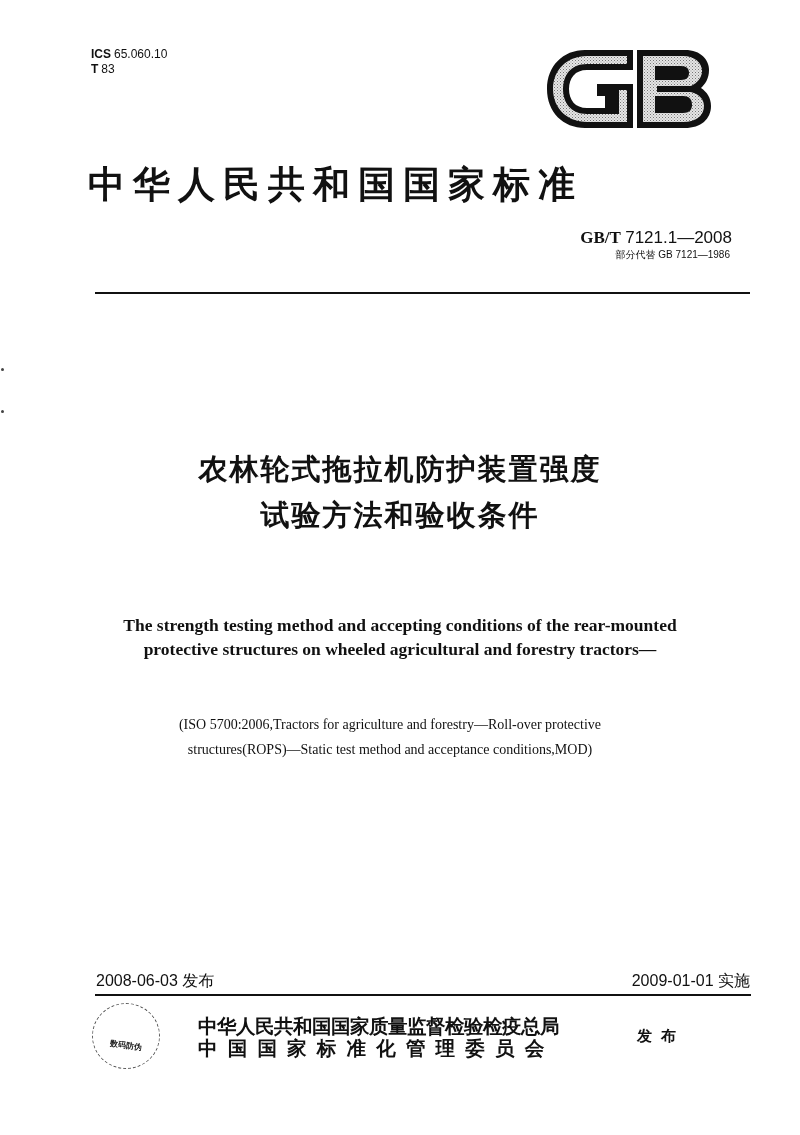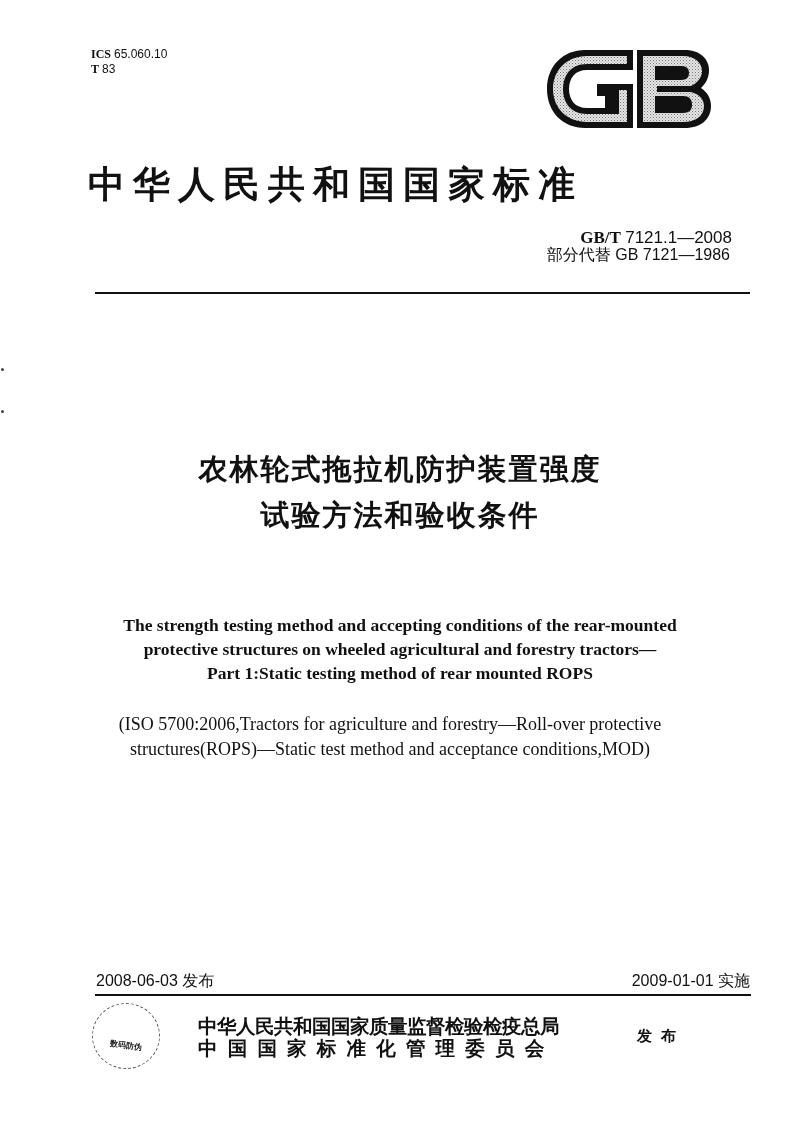--- a/index.html
+++ b/index.html
@@ -1,40 +1,40 @@
 <!DOCTYPE html>
 <html><head>
 <meta charset="utf-8">
 <style>
   html, body { margin: 0; padding: 0; background: #ffffff; }
   body { width: 800px; height: 1135px; position: relative; overflow: hidden; color: #111; }
   .abs { position: absolute; }
 
   #ics { left: 91px; top: 47px; font-size: 12px; line-height: 15px; }
-  #ics .lbl { font-family: Liberation Serif, serif; font-weight: bold; }
+  #ics .lbl { font-family: Liberation Sans, sans-serif; font-weight: bold; }
   #ics .val { font-family: "Liberation Sans", sans-serif; }
 
   #gb-logo { left: 545px; top: 48px; width: 168px; height: 82px; }
 
   #national-title {
     left: 88px; top: 162px; width: 672px;
     font-family: "DejaVu Serif", "Liberation Serif", serif;
     font-weight: bold; font-size: 37px; letter-spacing: 8px; line-height: 44px;
     white-space: nowrap;
   }
 
   #std-number {
     right: 68px; top: 228px; text-align: right; white-space: nowrap;
     font-size: 17px; line-height: 20px;
   }
   #std-number .gbt { font-family: "Liberation Serif", serif; font-weight: bold; }
   #std-number .num { font-family: "Liberation Sans", sans-serif; }
   #std-replace {
     right: 70px; top: 248px; text-align: left; white-space: nowrap;
-    font-family: "Liberation Sans", sans-serif; font-size: 16px; line-height: 14px;
+    font-family: "Liberation Sans", sans-serif; font-size: 10px; line-height: 14px;
   }
 
   .rule { height: 2px; background: #111; }
   #rule-top { left: 95px; top: 292px; width: 655px; }
   #rule-bottom { left: 95px; top: 994px; width: 656px; height: 1.5px; }
 
   .side-dot { width: 3px; height: 3px; background: #444; border-radius: 50%; }
   #dot1 { left: 1px; top: 368px; }
   #dot2 { left: 1px; top: 410px; }
 
@@ -47,21 +47,21 @@
 
   #en-title {
     left: 0; top: 613px; width: 800px; text-align: center;
     font-family: "Liberation Serif", serif; font-weight: bold;
     font-size: 17.5px; line-height: 24px;
   }
   #en-title div { white-space: nowrap; }
 
   #iso-ref {
     left: 0; top: 712px; width: 780px; text-align: center;
-    font-family: "Liberation Serif", serif; font-size: 18px; line-height: 25px;
+    font-family: "Liberation Serif", serif; font-size: 14px; line-height: 25px;
   }
   #iso-ref div { white-space: nowrap; }
 
   #issue-date {
     left: 96px; top: 971px; font-family: "Liberation Sans", sans-serif;
     font-size: 16px; line-height: 20px; white-space: nowrap;
   }
   #impl-date {
     right: 50px; top: 971px; font-family: "Liberation Sans", sans-serif;
     font-size: 16px; line-height: 20px; white-space: nowrap; text-align: right;
@@ -137,21 +137,20 @@
 <div id="dot2" class="abs side-dot"></div>
 
 <div id="cn-title" class="abs">
   <div>农林轮式拖拉机防护装置强度</div>
   <div>试验方法和验收条件</div>
 </div>
 
 <div id="en-title" class="abs">
   <div>The strength testing method and accepting conditions of the rear-mounted</div>
   <div>protective structures on wheeled agricultural and forestry tractors—</div>
-  <div>Part 1:Static testing method of rear mounted ROPS</div>
 </div>
 
 <div id="iso-ref" class="abs">
   <div>(ISO 5700:2006,Tractors for agriculture and forestry—Roll-over protective</div>
   <div>structures(ROPS)—Static test method and acceptance conditions,MOD)</div>
 </div>
 
 <div id="issue-date" class="abs">2008-06-03 发布</div>
 <div id="impl-date" class="abs">2009-01-01 实施</div>
 

